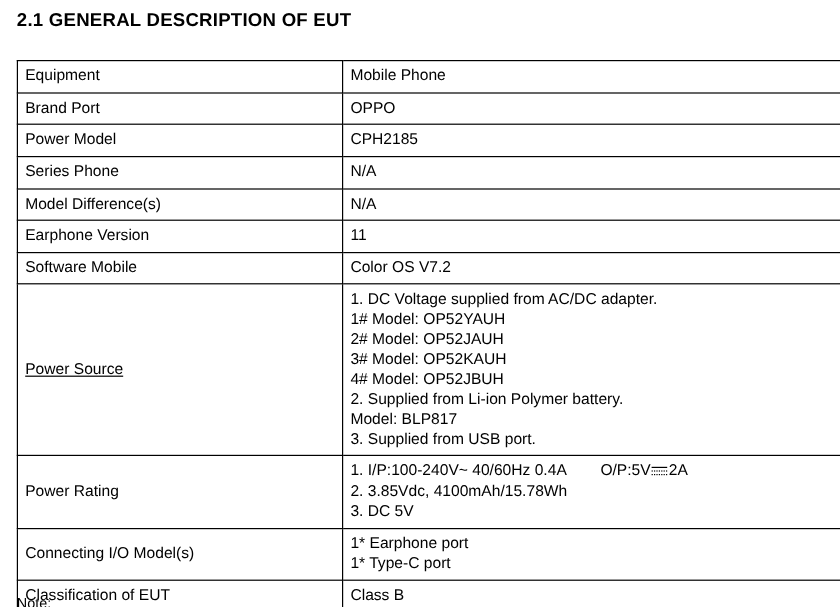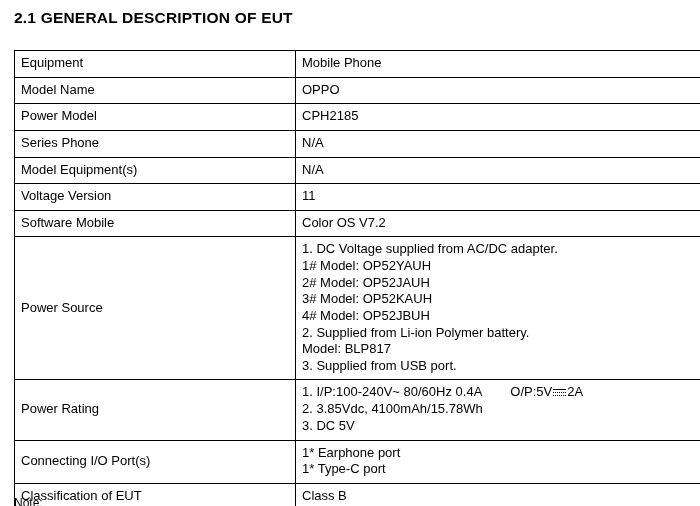--- a/index.html
+++ b/index.html
@@ -34,37 +34,38 @@
     position: absolute;
     left: 14px;
     top: 50px;
     width: 672px;
     border-collapse: collapse;
     table-layout: fixed;
     font-size: 13px;
   }
   table.eut-table td {
     border: 1px solid #000000;
-    padding: 4px 22px 5px 6px;
+    padding: 4px 12px 5px 6px;
     vertical-align: middle;
     line-height: 1.28;
   }
   td.label-cell {
     width: 252px;
     white-space: nowrap;
   }
   td.value-cell {
     width: 418px;
   }
   .multiline {
     white-space: pre-line;
     line-height: 1.30;
   }
   .power-source-cell {
     vertical-align: middle;
+    text-decoration: underline;
   }
   .note-text {
     position: absolute;
     left: 14px;
     top: 496px;
     font-size: 12px;
     color: #000000;
   }
   .dc-symbol {
     display: inline-block;
@@ -92,37 +93,37 @@
 
   <div class="section-heading">2.1  GENERAL DESCRIPTION OF EUT</div>
 
   <table class="eut-table">
     <tbody>
       <tr>
         <td class="label-cell">Equipment</td>
         <td class="value-cell">Mobile Phone</td>
       </tr>
       <tr>
-        <td class="label-cell">Model Name</td>
+        <td class="label-cell">Brand Port</td>
         <td class="value-cell">OPPO</td>
       </tr>
       <tr>
         <td class="label-cell">Power Model</td>
         <td class="value-cell">CPH2185</td>
       </tr>
       <tr>
         <td class="label-cell">Series Phone</td>
         <td class="value-cell">N/A</td>
       </tr>
       <tr>
-        <td class="label-cell">Model Equipment(s)</td>
+        <td class="label-cell">Model Difference(s)</td>
         <td class="value-cell">N/A</td>
       </tr>
       <tr>
-        <td class="label-cell">Voltage Version</td>
+        <td class="label-cell">Earphone Version</td>
         <td class="value-cell">11</td>
       </tr>
       <tr>
         <td class="label-cell">Software Mobile</td>
         <td class="value-cell">Color OS V7.2</td>
       </tr>
       <tr>
         <td class="label-cell power-source-cell">Power Source</td>
         <td class="value-cell multiline">1. DC Voltage supplied from AC/DC adapter.
      1# Model: OP52YAUH
@@ -130,28 +131,28 @@
      3# Model: OP52KAUH
      4# Model: OP52JBUH
 2. Supplied from Li-ion Polymer battery.
      Model: BLP817
 3. Supplied from USB port.</td>
       </tr>
       <tr>
         <td class="label-cell">Power Rating</td>
         <td class="value-cell">
           <div>
-            <span>1. I/P:100-240V~ 80/60Hz 0.4A</span><span style="display:inline-block;width:28px;"></span><span>O/P:5V</span><span class="dc-symbol"><i class="l1"></i><i class="l2"></i><i class="l3"></i></span><span>2A</span>
+            <span>1. I/P:100-240V~ 40/60Hz 0.4A</span><span style="display:inline-block;width:28px;"></span><span>O/P:5V</span><span class="dc-symbol"><i class="l1"></i><i class="l2"></i><i class="l3"></i></span><span>2A</span>
           </div>
           <div class="multiline">2. 3.85Vdc, 4100mAh/15.78Wh
 3. DC 5V</div>
         </td>
       </tr>
       <tr>
-        <td class="label-cell">Connecting I/O Port(s)</td>
+        <td class="label-cell">Connecting I/O Model(s)</td>
         <td class="value-cell multiline">1* Earphone port
 1* Type-C port</td>
       </tr>
       <tr>
         <td class="label-cell">Classification of EUT</td>
         <td class="value-cell">Class B</td>
       </tr>
 
     </tbody>
   </table>

